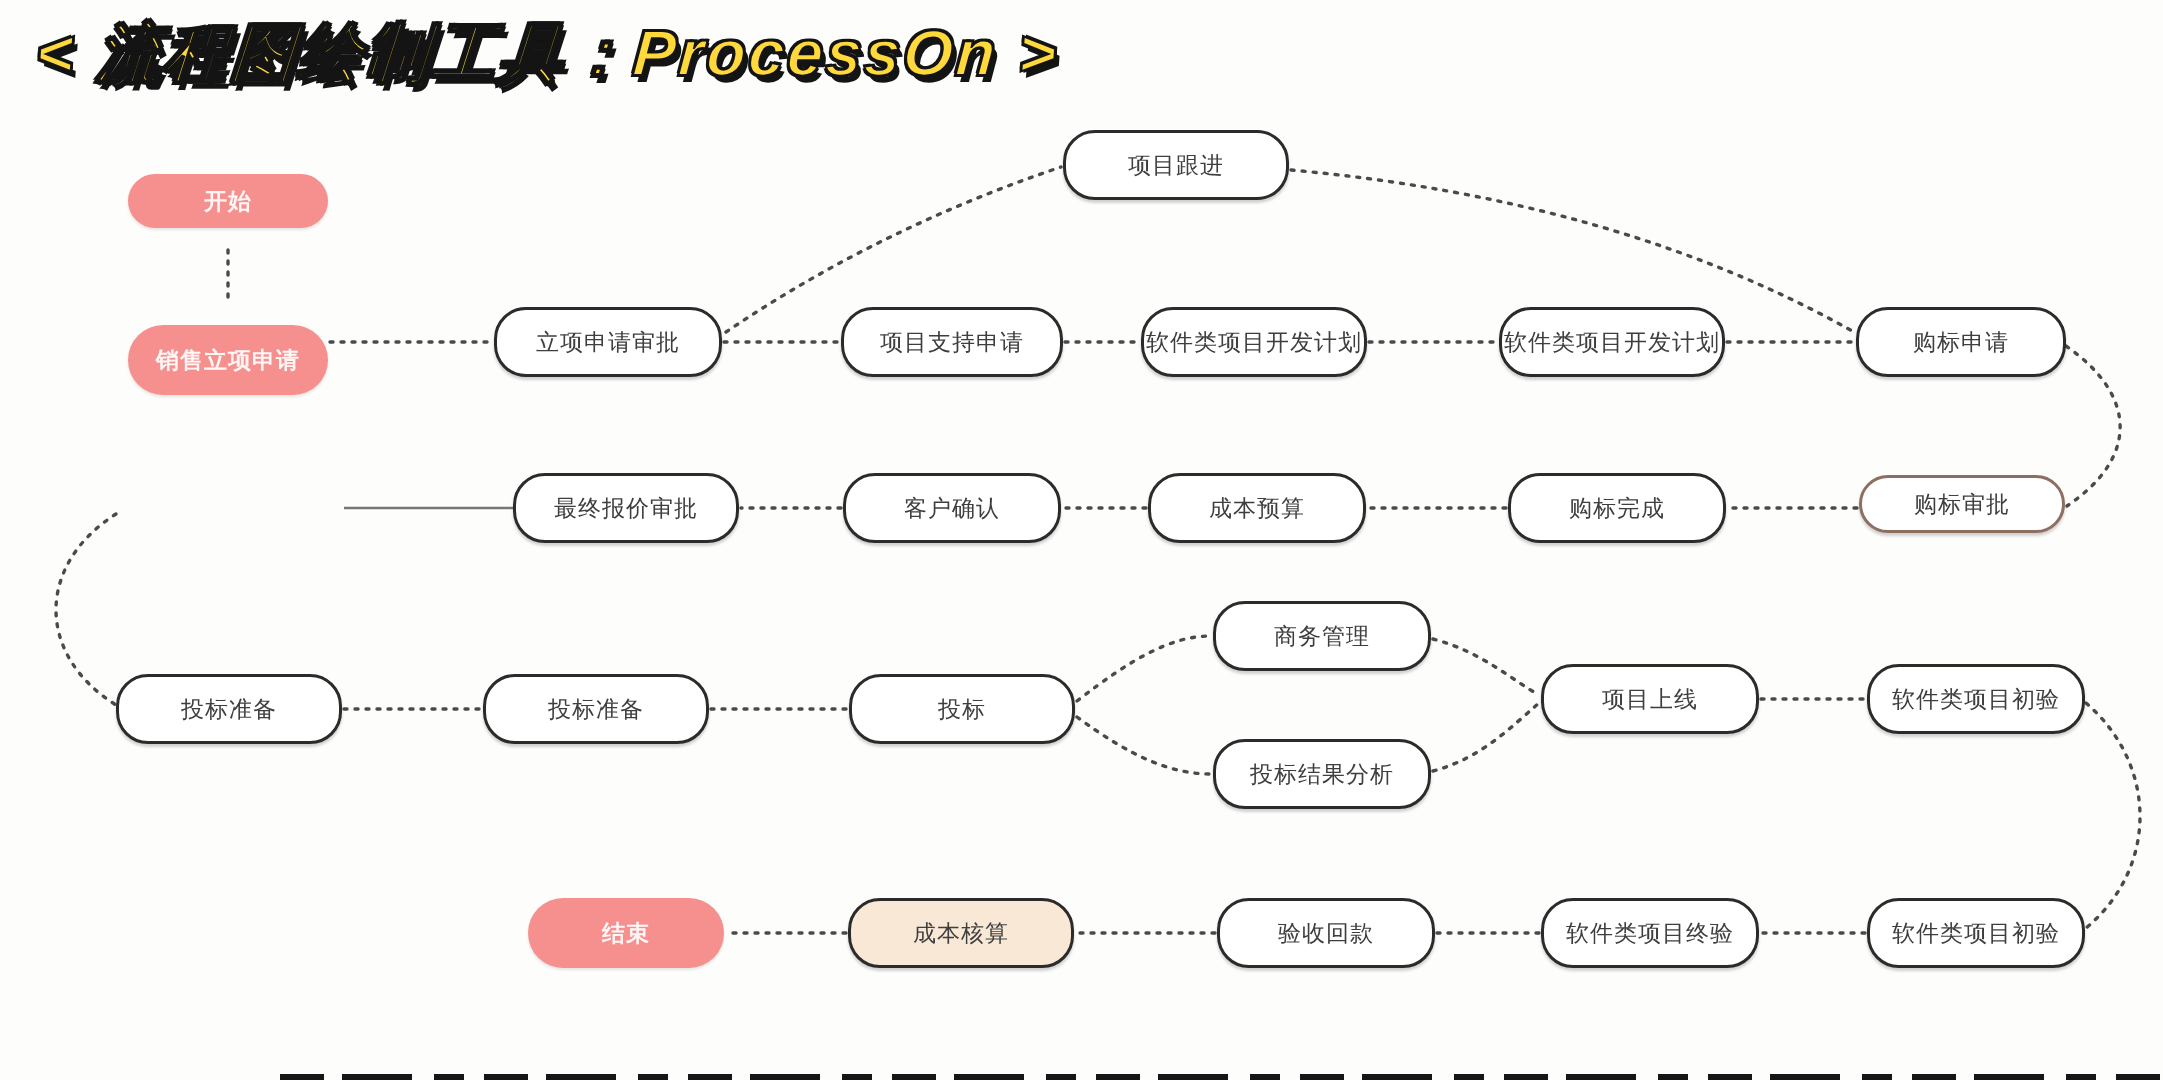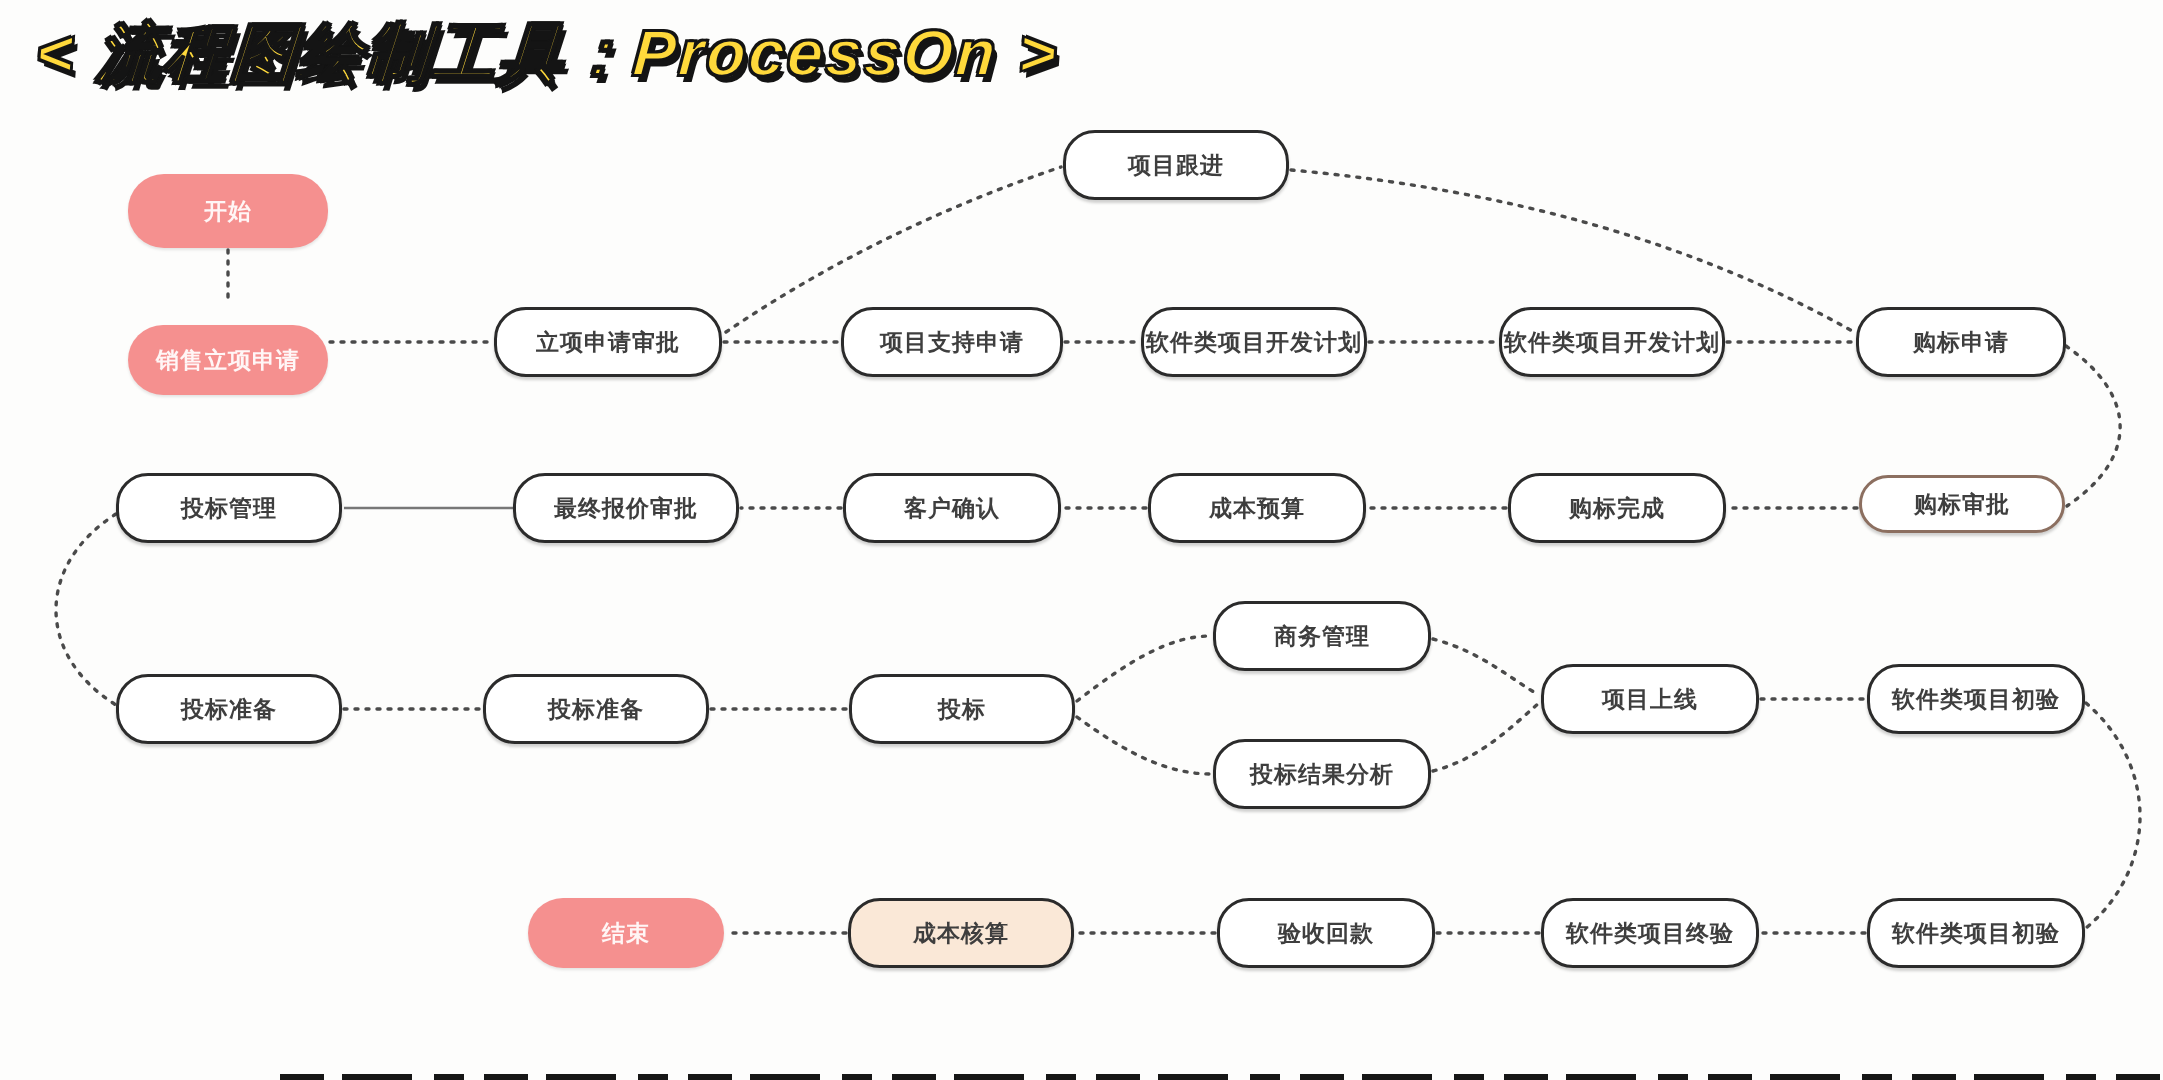--- a/index.html
+++ b/index.html
@@ -33,21 +33,21 @@
   }
   .edge.solid{stroke:#777777;stroke-width:2.6;}
   .edge.strip{stroke:#161616;stroke-width:6;stroke-dasharray:44 18 70 22 30 20;}
   .node{
     position:absolute;box-sizing:border-box;
     display:flex;align-items:center;justify-content:center;
     background:#ffffff;
     border:3px solid var(--node-border,#2B2B2B);
     border-radius:32px;
     box-shadow:0 3px 3px rgba(0,0,0,0.18);
-    font-size:23px;font-weight:700;
+    font-size:23px;font-weight:400;
     color:var(--node-text,#3E3E3E);
     letter-spacing:1px;white-space:nowrap;
   }
   .node.pink{
     background:var(--node-pink,#F5908F);
     border:none;border-radius:36px;
     color:var(--pink-text,#FFF6F6);
     font-weight:700;
     box-shadow:0 2px 3px rgba(0,0,0,0.10);
   }
@@ -83,21 +83,21 @@
       <path d="M 1761 699 L 1865 699" class="edge dotted"></path>
       <path d="M 2086 703 C 2158 765 2158 868 2086 928" class="edge dotted"></path>
       <path d="M 1865 933 L 1761 933" class="edge dotted"></path>
       <path d="M 1539 933 L 1437 933" class="edge dotted"></path>
       <path d="M 1215 933 L 1076 933" class="edge dotted"></path>
       <path d="M 846 933 L 726 933" class="edge dotted"></path>
       <path d="M 280 1077 L 2163 1077" class="edge strip"></path>
     </svg>
   <div class="title">&lt; 流程图绘制工具：ProcessOn &gt;</div>
 
-  <div class="node pink" style="left: 128px; top: 174px; width: 200px; height: 74px; justify-content: center;">
+  <div class="node pink" style="left: 128px; top: 174px; width: 200px; height: 54px; justify-content: center;">
     <span>开始</span>
   </div>
 
   <div class="node plain" style="left: 1063px; top: 130px; width: 226px; height: 70px;">
     <span>项目跟进</span>
   </div>
 
   <div class="node pink" style="left: 128px; top: 307px; width: 200px; height: 70px; margin-top: 18px;">
     <span>销售立项申请</span>
   </div>
@@ -115,23 +115,20 @@
   </div>
 
   <div class="node plain" style="left: 1499px; top: 307px; width: 226px; height: 70px;">
     <span>软件类项目开发计划</span>
   </div>
 
   <div class="node plain" style="left: 1856px; top: 307px; width: 210px; height: 70px;">
     <span>购标申请</span>
   </div>
 
-  <div class="node plain" style="left: 116px; top: 473px; width: 226px; height: 70px;">
-    <span>投标管理</span>
-  </div>
 
   <div class="node plain" style="left: 513px; top: 473px; width: 226px; height: 70px;">
     <span>最终报价审批</span>
   </div>
 
   <div class="node plain" style="left: 843px; top: 473px; width: 218px; height: 70px;">
     <span>客户确认</span>
   </div>
 
   <div class="node plain" style="left: 1148px; top: 473px; width: 218px; height: 70px;">

